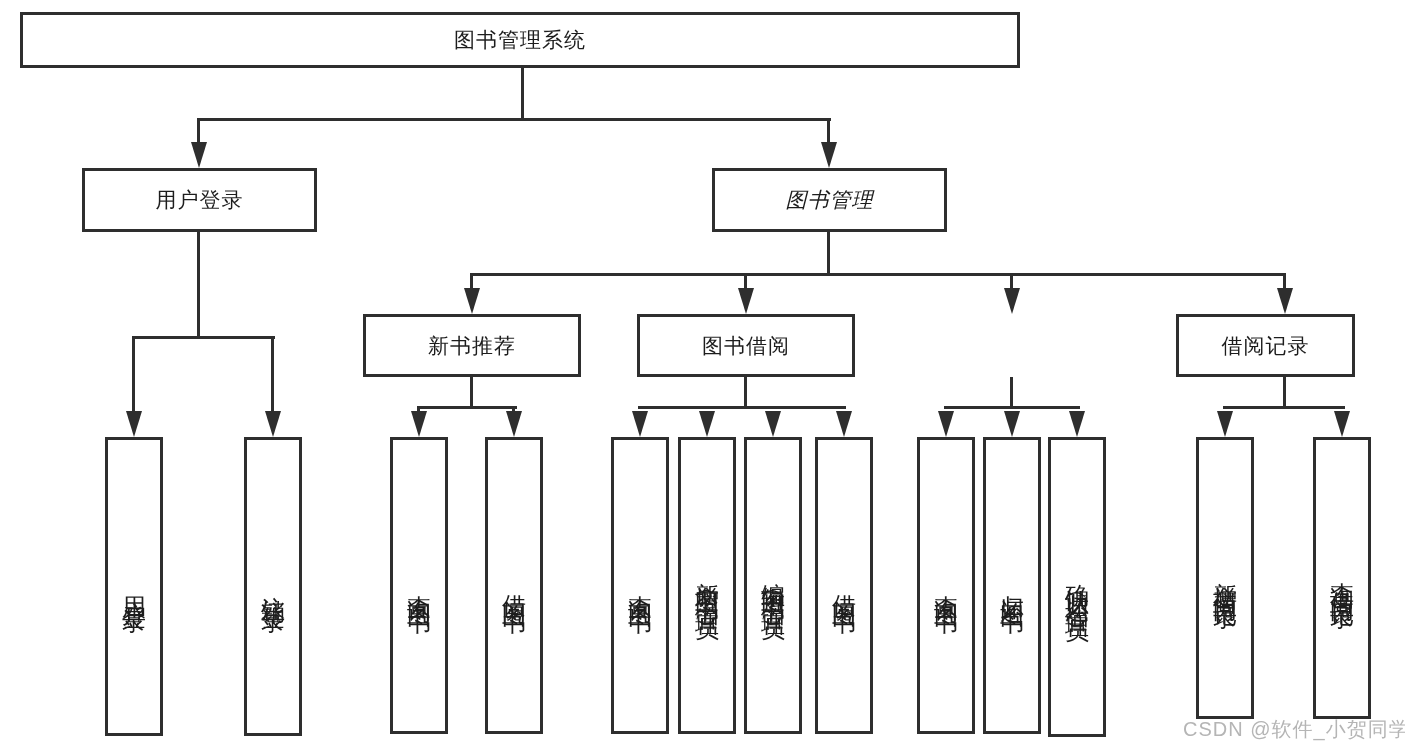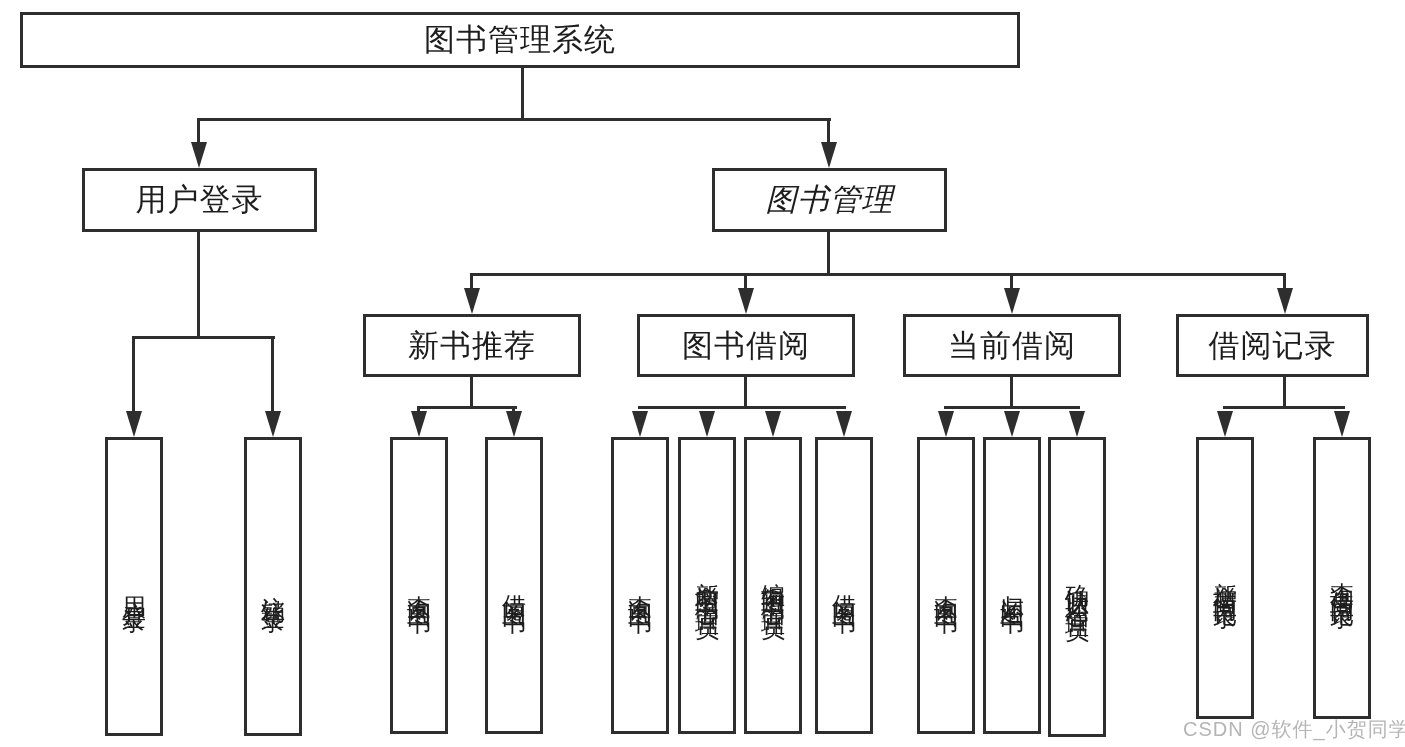--- a/index.html
+++ b/index.html
@@ -14,21 +14,21 @@
   .box{
     position:absolute;
     box-sizing:border-box;
     border:3px solid #2e2e2e;
     background:#ffffff;
     display:flex;
     align-items:center;
     justify-content:center;
     text-align:center;
   }
-  .hlabel{font-size:31px;letter-spacing:1px;}
+  .hlabel{font-size:21px;letter-spacing:1px;}
   .vtext{
     writing-mode:vertical-lr;
     text-orientation:mixed;
     font-size:24px;
     letter-spacing:5px;
     line-height:1;
     white-space:nowrap;
   }
   .hline{position:absolute;height:3px;background:#2e2e2e;}
   .vline{position:absolute;width:3px;background:#2e2e2e;}
@@ -77,22 +77,21 @@
   <div class="vline" style="left:744px;top:273px;height:17px;"></div>
   <div class="vline" style="left:1010px;top:273px;height:17px;"></div>
   <div class="vline" style="left:1283px;top:273px;height:17px;"></div>
   <div class="arrow" style="left:464px;top:288px;"></div>
   <div class="arrow" style="left:738px;top:288px;"></div>
   <div class="arrow" style="left:1004px;top:288px;"></div>
   <div class="arrow" style="left:1277px;top:288px;"></div>
 
   <div class="box hlabel" style="left:363px;top:314px;width:218px;height:63px;">新书推荐</div>
   <div class="box hlabel" style="left:637px;top:314px;width:218px;height:63px;">图书借阅</div>
-  <div class="box hlabel" style="left:903px;top:314px;width:218px;height:63px;">当前借阅</div>
-  <div class="box hlabel" style="left:1176px;top:314px;width:193px;height:63px;">借阅记录</div>
+  <div class="box hlabel" style="left:1176px;top:314px;width:179px;height:63px;">借阅记录</div>
 
   <div class="vline" style="left:470px;top:377px;height:32px;"></div>
   <div class="hline" style="left:417px;top:406px;width:100px;"></div>
   <div class="vline" style="left:417px;top:406px;height:8px;"></div>
   <div class="vline" style="left:512px;top:406px;height:8px;"></div>
   <div class="arrow" style="left:411px;top:411px;"></div>
   <div class="arrow" style="left:506px;top:411px;"></div>
 
   <div class="vline" style="left:744px;top:377px;height:32px;"></div>
   <div class="hline" style="left:638px;top:406px;width:208px;"></div>

